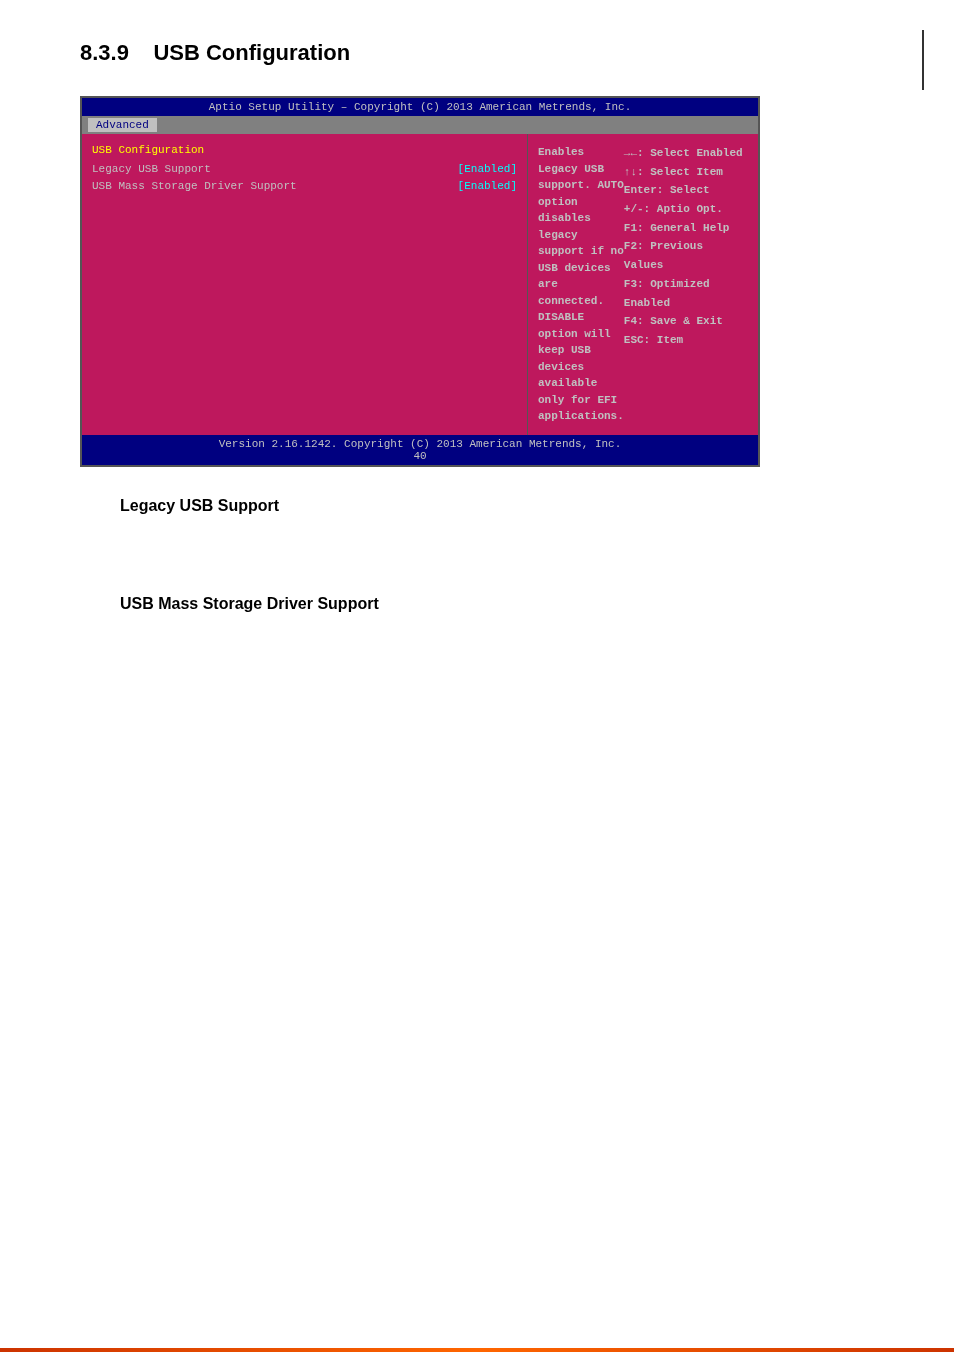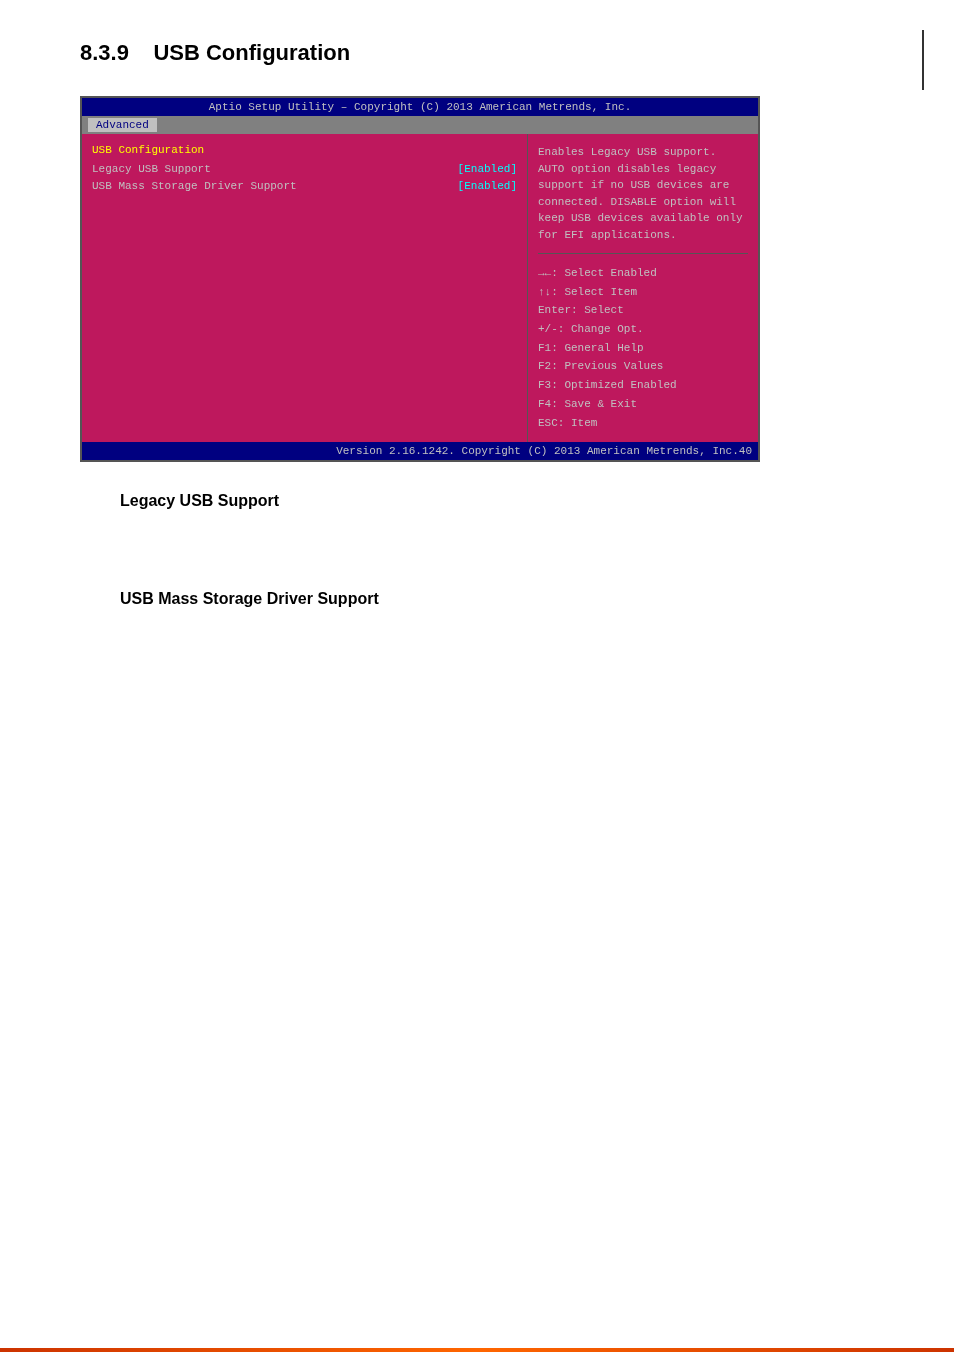--- a/index.html
+++ b/index.html
@@ -83,21 +83,22 @@
       padding: 10px 10px;
       border-right: 1px solid #555;
       min-height: 280px;
     }
 
     .bios-right {
       width: 230px;
       padding: 10px 10px;
       min-height: 280px;
       display: flex;
-      flex-direction: column;
+      flex-direction: row;
+      font-weight: bold;
     }
 
     .bios-section-label {
       color: #ffff00;
       font-size: 11px;
       margin-bottom: 6px;
       display: block;
     }
 
     .bios-menu-item {
@@ -132,21 +133,22 @@
       line-height: 1.7;
     }
 
     .bios-footer {
       background: #000080;
       color: #c0c0c0;
       text-align: center;
       padding: 3px 6px;
       font-size: 11px;
       display: flex;
-      justify-content: flex-end;
+      justify-content: center;
+      flex-direction: column;
     }
 
     .bios-footer-num {
       color: #c0c0c0;
     }
 
     
     .body-heading {
       font-size: 16px;
       font-weight: bold;
@@ -206,21 +208,21 @@
 
       <div class="bios-right">
         <div class="bios-help-text">Enables Legacy USB support. AUTO option disables legacy support if no USB devices are connected. DISABLE option will keep USB devices available only for EFI applications.</div>
 
         <div class="bios-help-divider"></div>
 
         <div class="bios-key-help">
           <div>→←: Select Enabled</div>
           <div>↑↓: Select Item</div>
           <div>Enter: Select</div>
-          <div>+/-: Change Opt.</div>
+          <div>+/-: Aptio Opt.</div>
           <div>F1: General Help</div>
           <div>F2: Previous Values</div>
           <div>F3: Optimized Enabled</div>
           <div>F4: Save &amp; Exit</div>
           <div>ESC: Item</div>
         </div>
       </div>
 
     </div>
 

